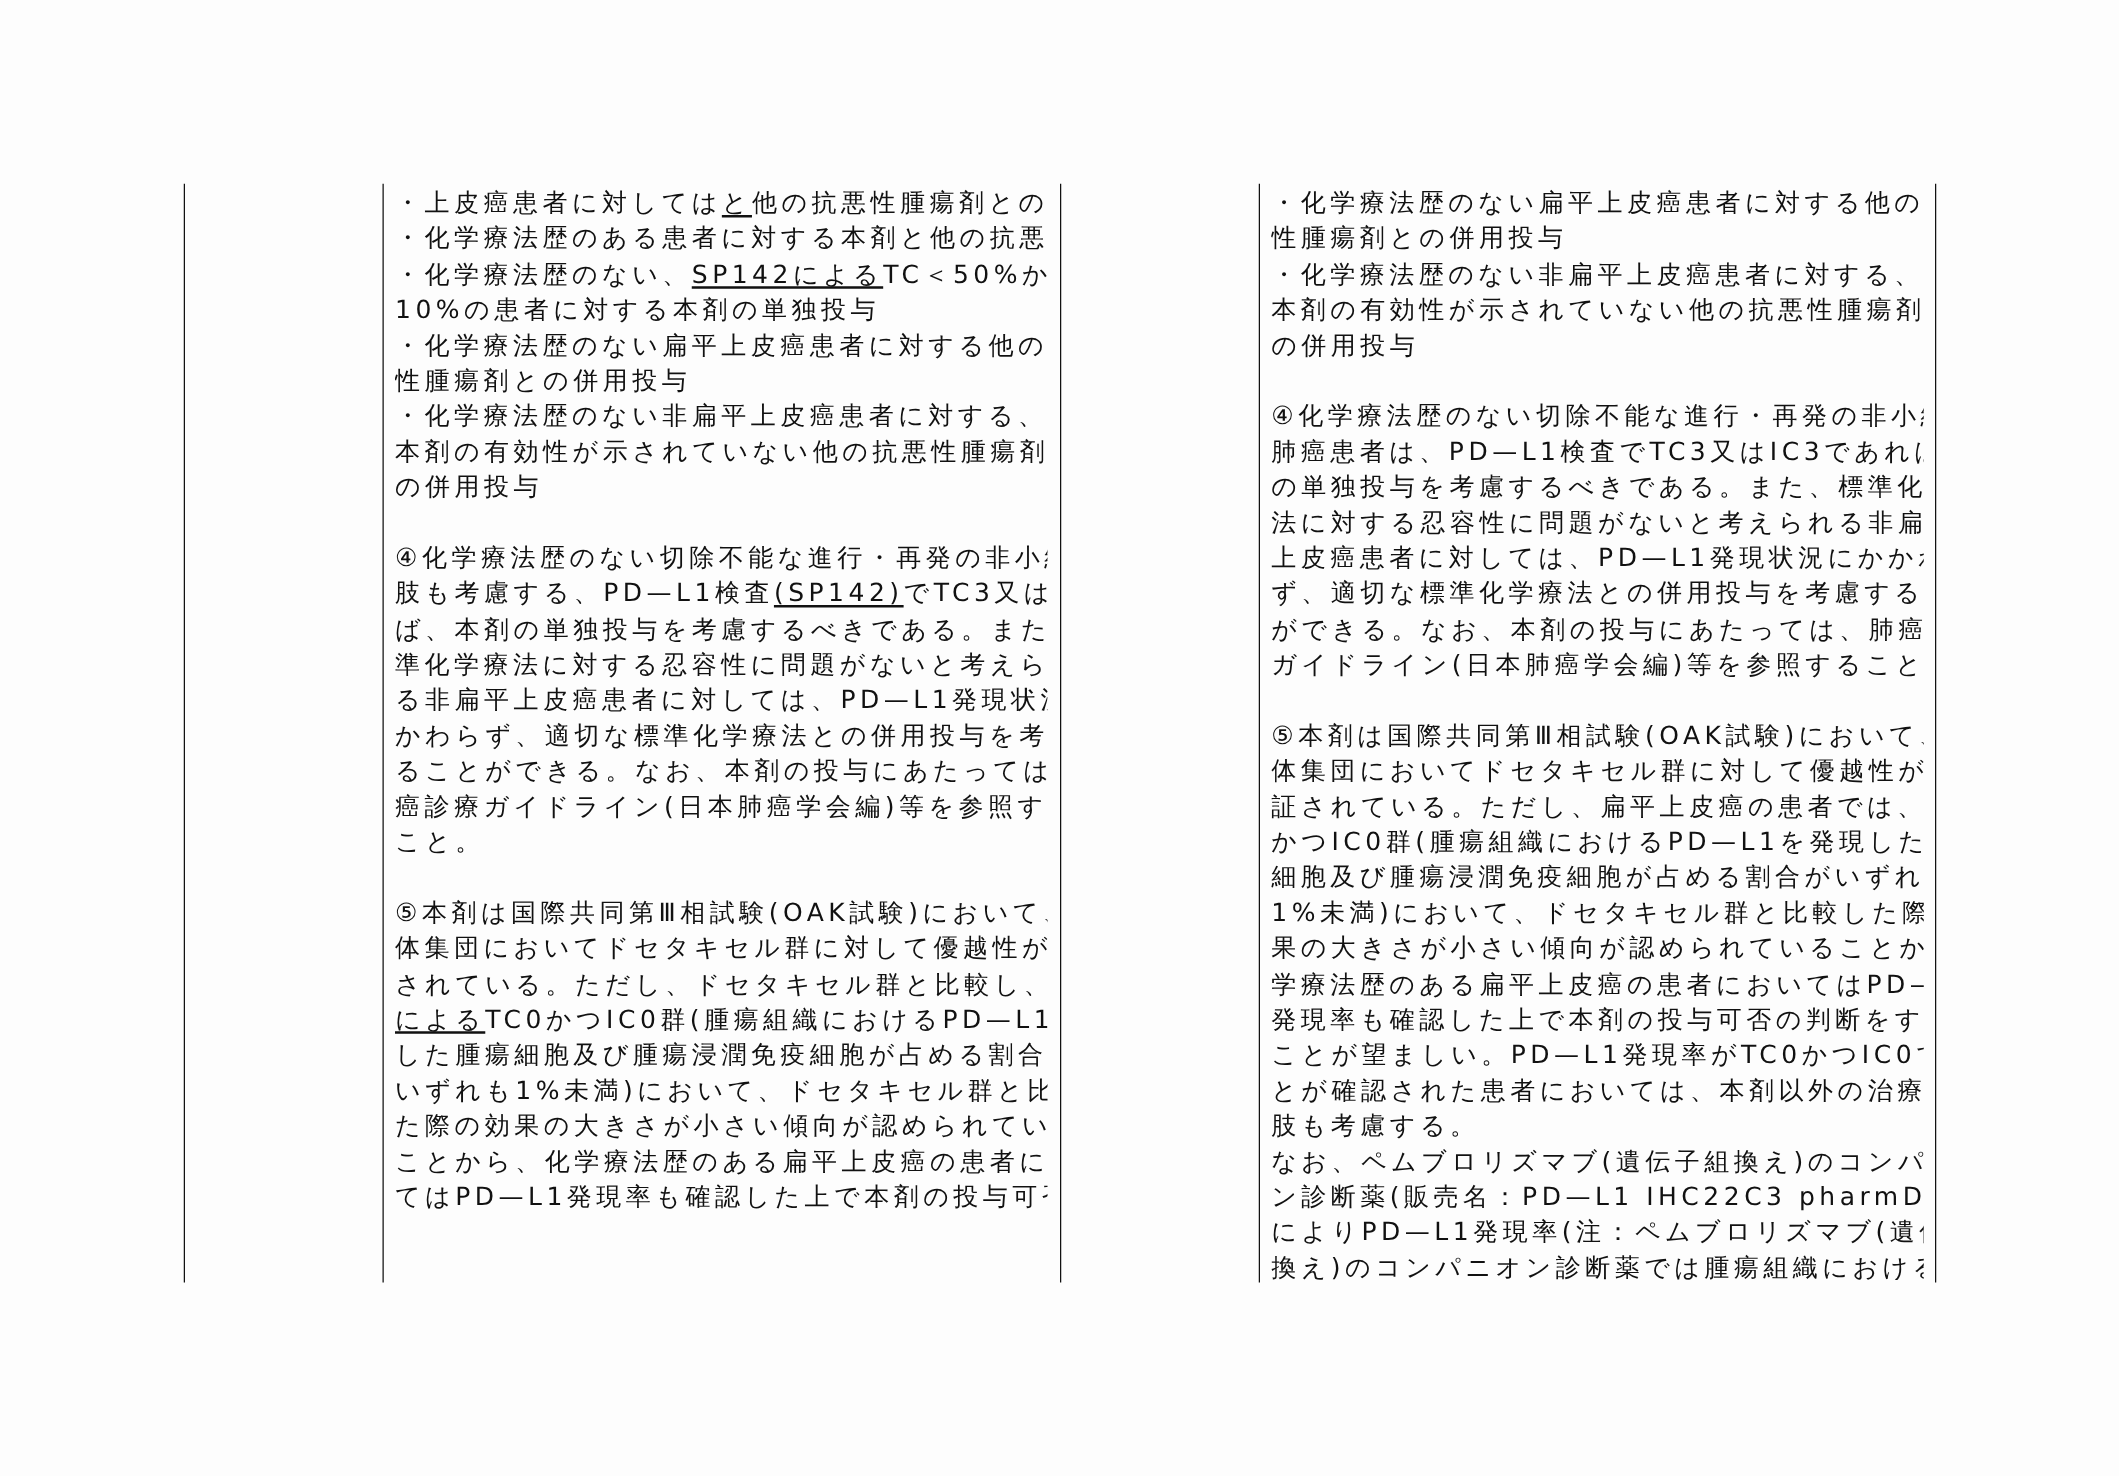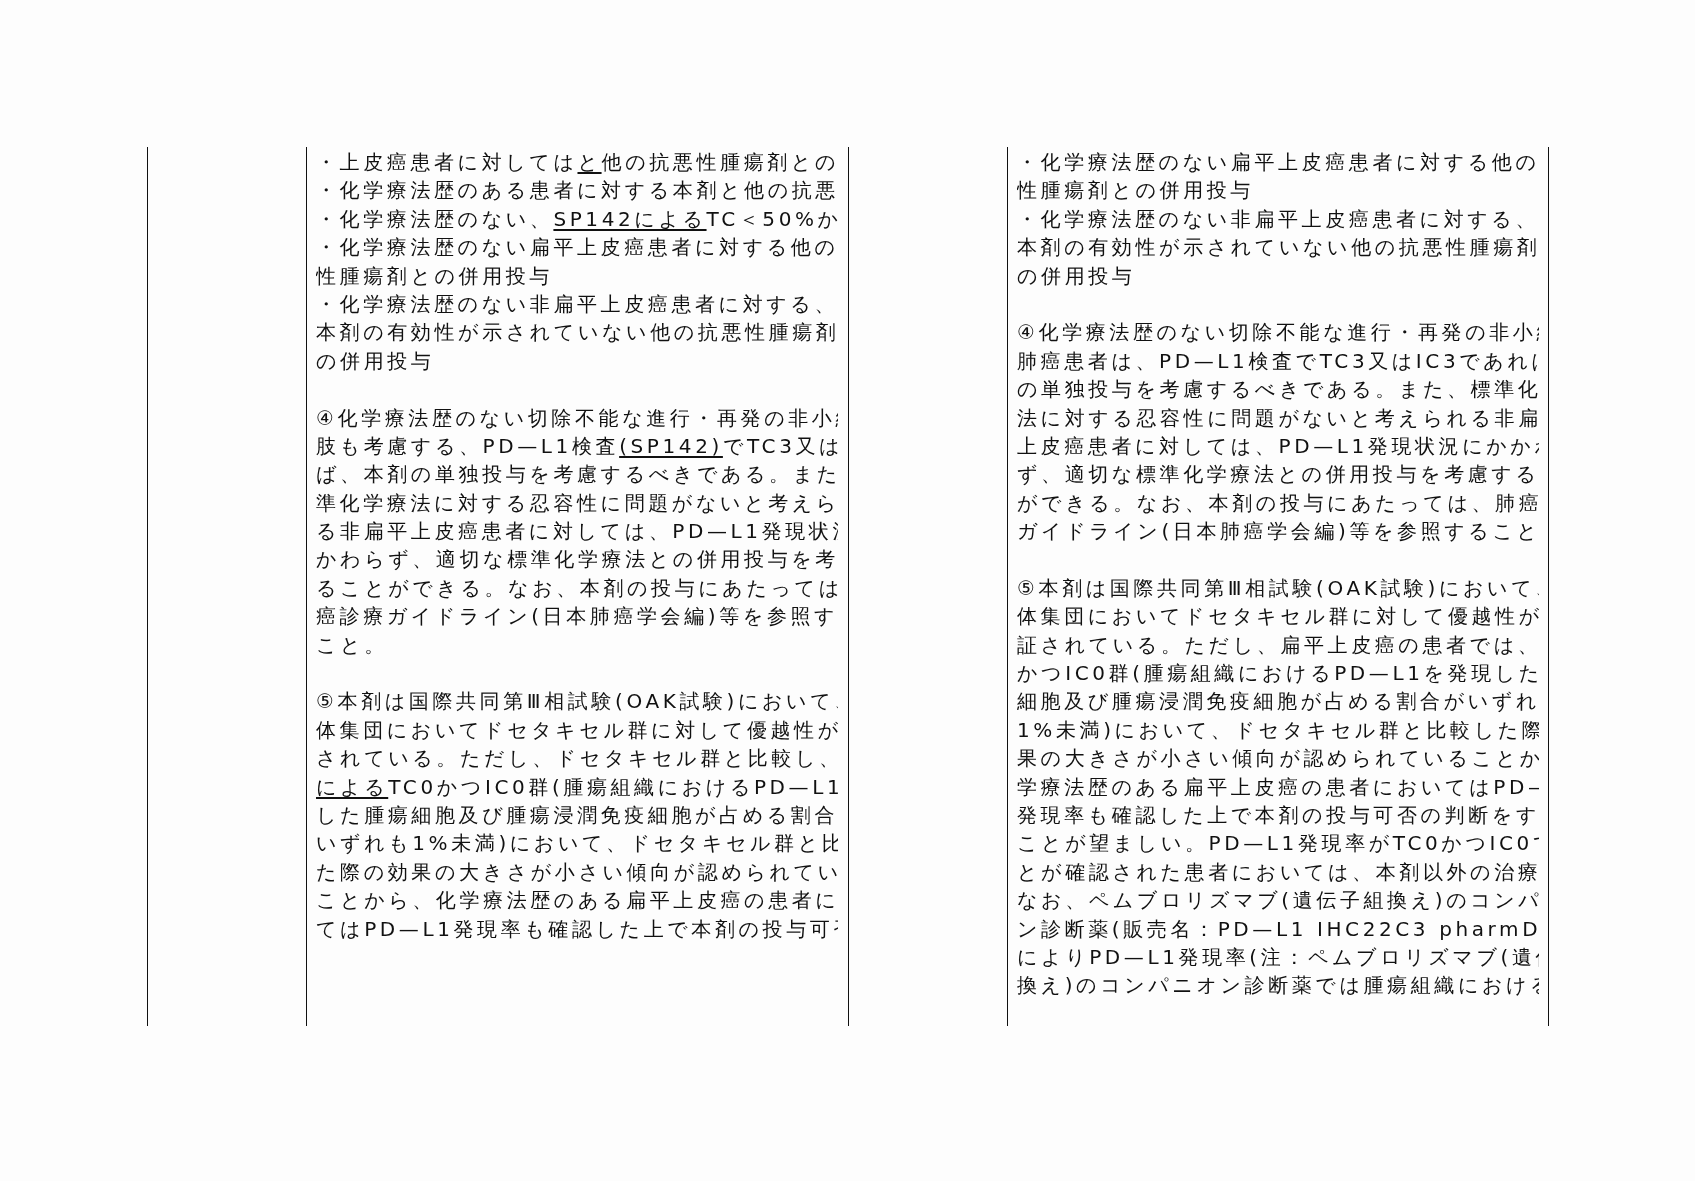--- a/index.html
+++ b/index.html
@@ -43,20 +43,21 @@
 <div class="vline" style="left:306px"></div>
 <div class="vline" style="left:848px"></div>
 <div class="vline" style="left:1007px"></div>
 <div class="vline" style="left:1548px"></div>
 
 <div class="col" style="left:316px">
   <div class="para" id="left-para">
       <span class="line"><span>・上皮癌患者に対しては</span><span class="u">と</span><span>他の抗悪性腫瘍剤との併用</span></span>
       <span class="line"><span>・化学療法歴のある患者に対する本剤と他の抗悪性腫</span></span>
       <span class="line"><span>・化学療法歴のない、</span><span class="u">SP142による</span><span>TC＜50%かつIC＜</span></span>
+      <span class="line"><span>10%の患者に対する本剤の単独投与</span></span>
       <span class="line"><span>・化学療法歴のない扁平上皮癌患者に対する他の抗悪</span></span>
       <span class="line"><span>性腫瘍剤との併用投与</span></span>
       <span class="line"><span>・化学療法歴のない非扁平上皮癌患者に対する、②で</span></span>
       <span class="line"><span>本剤の有効性が示されていない他の抗悪性腫瘍剤と</span></span>
       <span class="line"><span>の併用投与</span></span>
       <span class="blank"></span>
       <span class="line"><span>④化学療法歴のない切除不能な進行・再発の非小細胞</span></span>
       <span class="line"><span>肢も考慮する、PD—L1検査</span><span class="u">(SP142)</span><span>でTC3又はIC3であれ</span></span>
       <span class="line"><span>ば、本剤の単独投与を考慮するべきである。また、標</span></span>
       <span class="line"><span>準化学療法に対する忍容性に問題がないと考えられ</span></span>
@@ -99,18 +100,19 @@
       <span class="line"><span>体集団においてドセタキセル群に対して優越性が検</span></span>
       <span class="line"><span>証されている。ただし、扁平上皮癌の患者では、TC0</span></span>
       <span class="line"><span>かつIC0群(腫瘍組織におけるPD—L1を発現した腫瘍</span></span>
       <span class="line"><span>細胞及び腫瘍浸潤免疫細胞が占める割合がいずれも</span></span>
       <span class="line"><span>1%未満)において、ドセタキセル群と比較した際の効</span></span>
       <span class="line"><span>果の大きさが小さい傾向が認められていることから、化</span></span>
       <span class="line"><span>学療法歴のある扁平上皮癌の患者においてはPD—L1</span></span>
       <span class="line"><span>発現率も確認した上で本剤の投与可否の判断をする</span></span>
       <span class="line"><span>ことが望ましい。PD—L1発現率がTC0かつIC0であるこ</span></span>
       <span class="line"><span>とが確認された患者においては、本剤以外の治療選択</span></span>
+      <span class="line"><span>肢も考慮する。</span></span>
       <span class="line"><span>なお、ペムブロリズマブ(遺伝子組換え)のコンパニオ</span></span>
       <span class="line"><span>ン診断薬(販売名：PD—L1 IHC22C3 pharmDx「ダコ」)</span></span>
       <span class="line"><span>によりPD—L1発現率(注：ペムブロリズマブ(遺伝子組</span></span>
       <span class="line"><span>換え)のコンパニオン診断薬では腫瘍組織における</span></span>
     </div>
 </div>
 
 </body></html>

